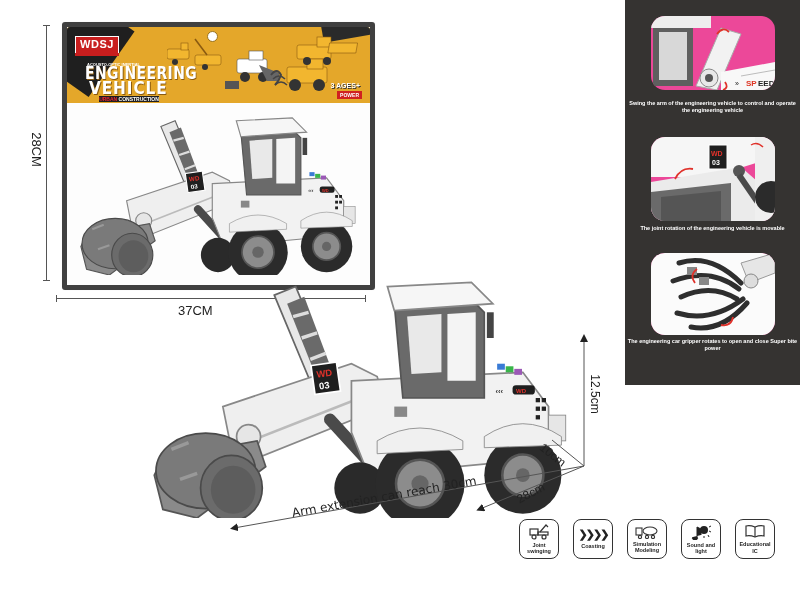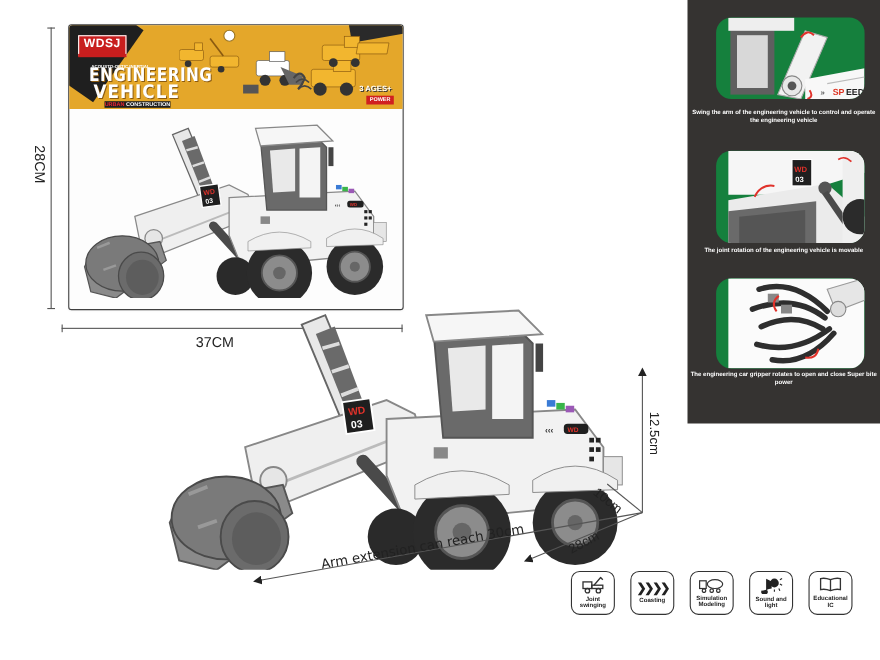--- a/index.html
+++ b/index.html
@@ -1,20 +1,20 @@
 <!DOCTYPE html>
 <html><head>
 <meta charset="utf-8">
 <style>
   html, body { margin:0; padding:0; }
   body { width:800px; height:600px; position:relative; background:#ffffff; overflow:hidden; font-family:"Liberation Sans", sans-serif; color:#222; }
   .abs { position:absolute; }
 
   
-  .package { left:62px; top:22px; width:303px; height:258px; background:#fdfdfd; border:1px solid #404040; border-radius:3px; box-shadow:0 0 2px rgba(0,0,0,0.05); }
+  .package { left:62px; top:22px; width:303px; height:258px; background:#fdfdfd; border:5px solid #404040; border-radius:3px; box-shadow:0 0 2px rgba(0,0,0,0.05); }
   .banner { left:0; top:0; width:303px; height:76px; background:#e4a72a; border-radius:3px 3px 0 0; overflow:hidden; }
   .banner-dark { left:-10px; top:-20px; width:60px; height:80px; background:#1f1f1f; transform:rotate(35deg); }
   .banner-dark2 { right:-20px; top:-30px; width:70px; height:40px; background:#2a2a2a; transform:rotate(-10deg); }
   .hang-hole { left:140px; top:4px; width:9px; height:9px; border-radius:50%; background:#fff; border:1px solid #9a7420; }
   .brand { left:8px; top:9px; width:42px; height:17px; background:#c81e1e; color:#fff; font-weight:bold; font-size:11px; text-align:center; line-height:14px; border:1px solid #fff; letter-spacing:0.5px; }
   .brand-sub { left:8px; top:26px; width:44px; font-size:3px; color:#fff; background:#c81e1e; height:3px; }
   .subtitle-small { left:20px; top:35px; font-size:4px; color:#fff; font-weight:bold; }
   .title1 { left:18px; top:38px; font-size:17px; font-weight:bold; color:#fff; letter-spacing:0.5px; text-shadow:1px 1px 0 #8a5a10; font-family:"DejaVu Sans", sans-serif; line-height:17px; transform:scaleX(0.82); transform-origin:left; }
   .title2 { left:22px; top:53px; font-size:17px; font-weight:bold; color:#fff; letter-spacing:1px; text-shadow:1px 1px 0 #8a5a10; font-family:"DejaVu Sans", sans-serif; line-height:17px; transform:scaleX(0.9); transform-origin:left; }
   .construction { left:32px; top:69px; width:60px; height:6px; background:#1f1f1f; color:#fff; font-size:5px; line-height:6px; font-weight:bold; text-align:center; }
@@ -25,21 +25,21 @@
   
   .vline { background:#555; width:1px; }
   .hline { background:#555; height:1px; }
   .tick-h { width:7px; height:1px; background:#555; }
   .tick-v { width:1px; height:7px; background:#555; }
   .dim-text { font-size:13px; color:#222; }
   .rot90 { transform:rotate(90deg); transform-origin:center; }
 
   
   .panel { left:625px; top:0; width:175px; height:385px; background:#353331; }
-  .feat-img { background:#15803d; border-radius:14px; overflow:hidden;padding-left:11px; }
+  .feat-img { background:#ec4899; border-radius:14px; overflow:hidden; }
   .feat-caption { width:175px; left:0; color:#fff; font-size:5.5px; text-align:center; line-height:7px; font-weight:bold; }
 
   
   .badge { width:40px; height:40px; border:1.5px solid #333; border-radius:8px; background:#fff; display:flex; flex-direction:column; align-items:center; justify-content:center; box-sizing:border-box; }
   .badge-label { font-size:5.5px; font-weight:bold; text-align:center; line-height:6.5px; color:#222; margin-top:2px; }
 
   .arm-text { font-size:12px; color:#222; font-family:"DejaVu Sans", sans-serif; }
 </style>
 </head>
 <body>

